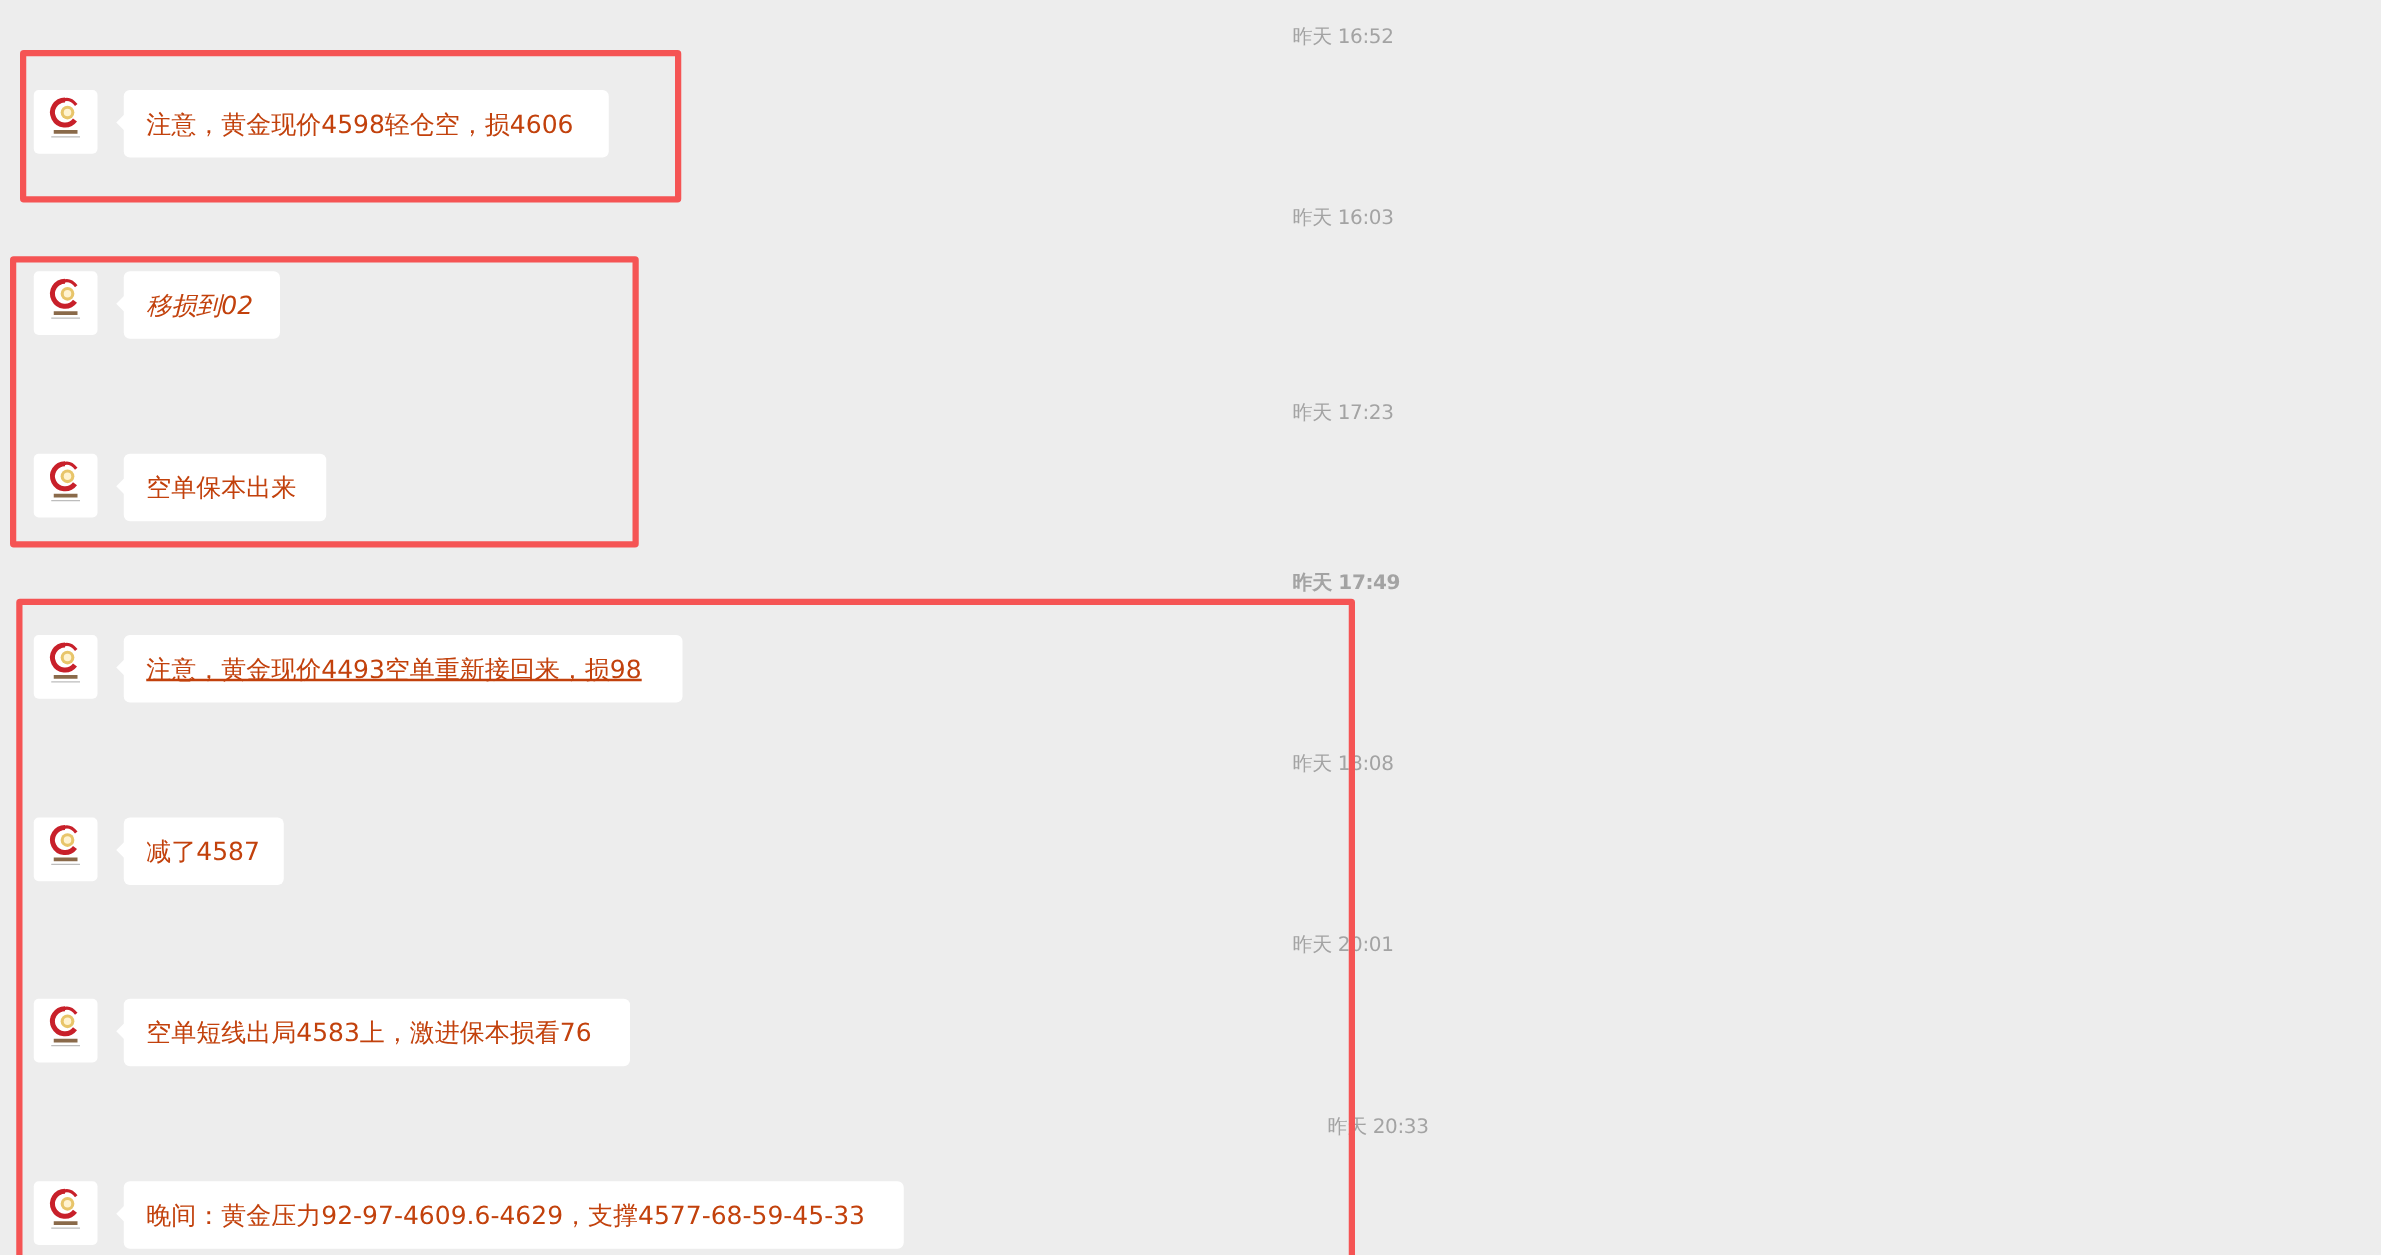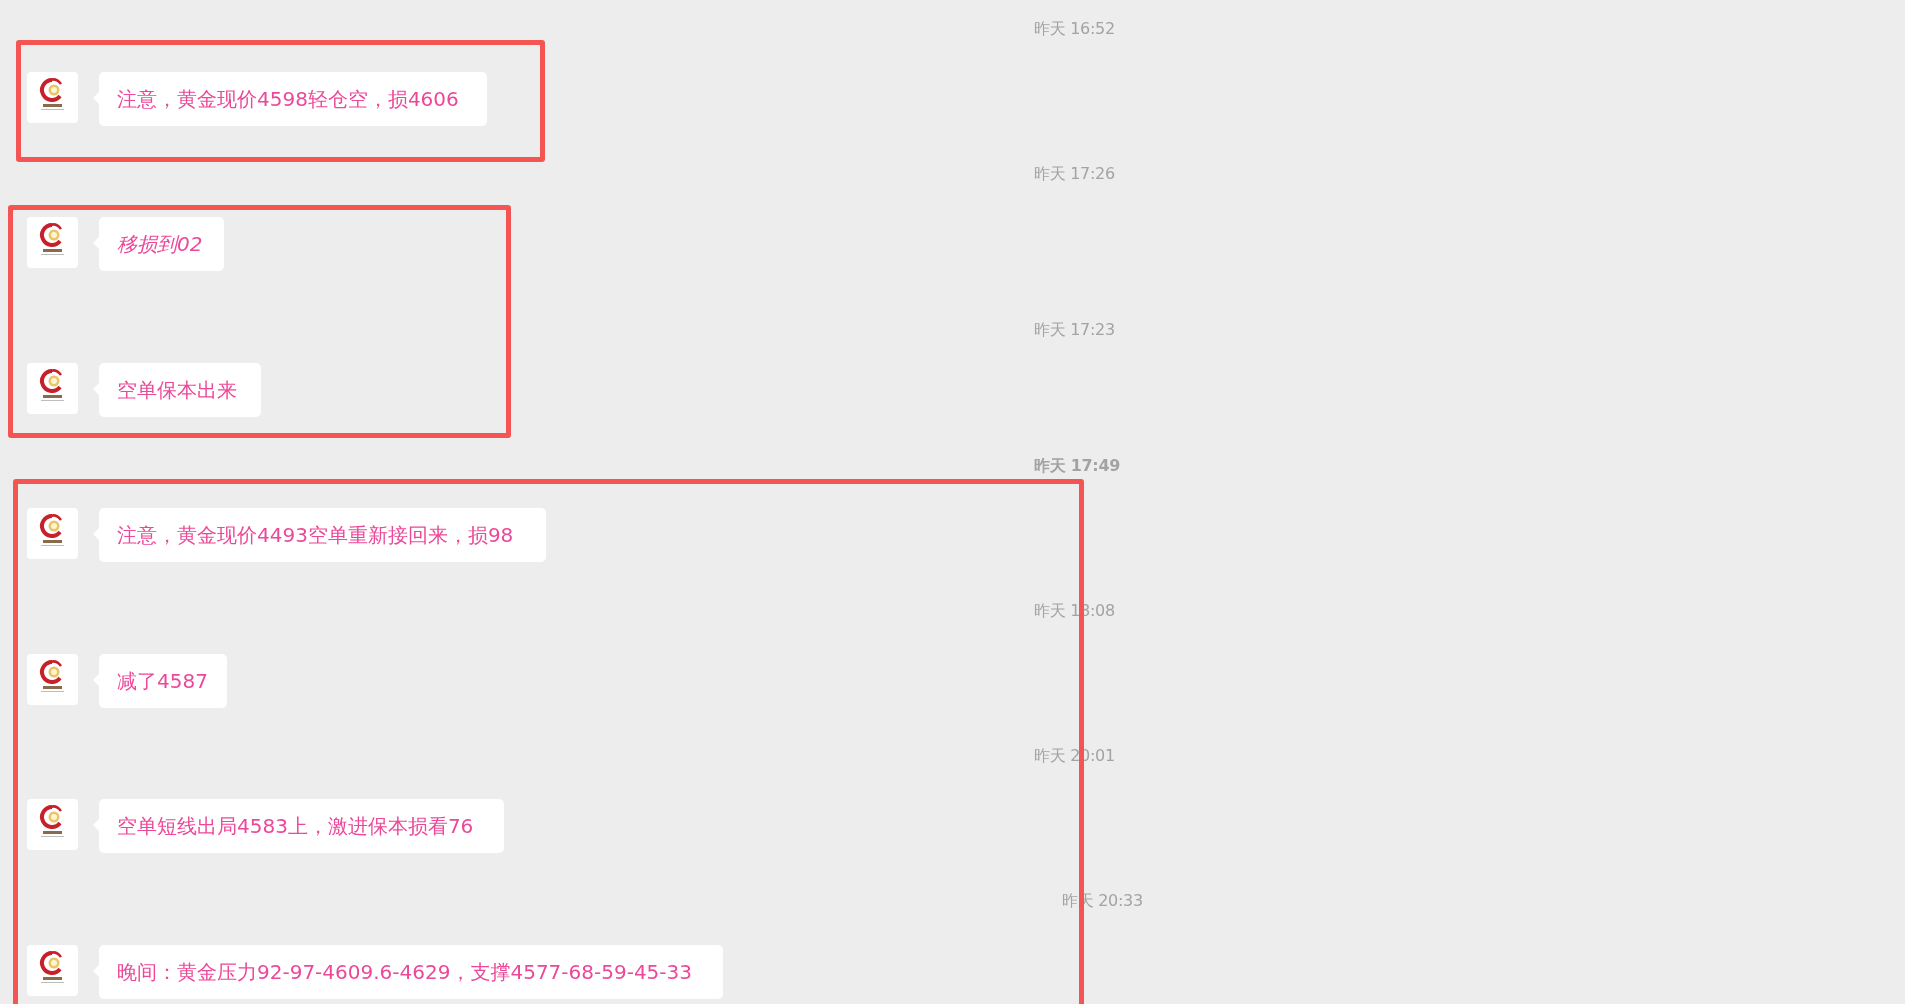--- a/index.html
+++ b/index.html
@@ -45,21 +45,21 @@
     .bubble {
       position: absolute;
       left: 72px; top: 0;
       height: 54px;
       background: #ffffff;
       border-radius: 5px;
       box-sizing: border-box;
       padding: 0 18px 0 18px;
       font-size: 20px;
       line-height: 54px;
-      color: #ec4899;
+      color: #c2410c;
       white-space: nowrap;
     }
     .bubble::before {
       content: "";
       position: absolute;
       left: -6px;
       top: 19px;
       width: 0; height: 0;
       border-top: 7px solid transparent;
       border-bottom: 7px solid transparent;
@@ -73,21 +73,21 @@
       pointer-events: none;
       z-index: 5;
     }
   </style>
 </head>
 <body>
 
 <div class="chat-pane">
 
   <div class="timestamp" style="top:3px;">昨天 16:52</div>
-  <div class="timestamp" style="top:148px;">昨天 17:26</div>
+  <div class="timestamp" style="top:148px;">昨天 16:03</div>
   <div class="timestamp" style="top:293px;margin-top:11px;">昨天 17:23</div>
   <div class="timestamp" style="top:440px;font-weight:bold;">昨天 17:49</div>
   <div class="timestamp" style="top:585px;">昨天 18:08</div>
   <div class="timestamp" style="top:730px;">昨天 20:01</div>
   <div class="timestamp" style="top:875px;margin-left:28px;">昨天 20:33</div>
 
   <div class="message" style="top:56px;">
     <div class="avatar">
       <svg width="51" height="51" viewBox="0 0 51 51">
         <path d="M25 8 A10 10 0 1 0 33 24" fill="none" stroke="#c8202a" stroke-width="4"></path>
@@ -133,21 +133,21 @@
     <div class="avatar">
       <svg width="51" height="51" viewBox="0 0 51 51">
         <path d="M25 8 A10 10 0 1 0 33 24" fill="none" stroke="#c8202a" stroke-width="4"></path>
         <path d="M20 10 Q28 4 34 12" fill="none" stroke="#c8202a" stroke-width="2.5"></path>
         <circle cx="27" cy="18" r="5.5" fill="#e8c56a"></circle>
         <circle cx="27" cy="18" r="3" fill="#fff3d0"></circle>
         <rect x="16" y="32" width="19" height="3" fill="#8a6a4a"></rect>
         <rect x="14" y="37" width="23" height="1" fill="#bdbdbd"></rect>
       </svg>
     </div>
-    <div class="bubble" style="width:447px;">注意，黄金现价4493空单重新接回来，损98</div>
+    <div class="bubble" style="width:447px;text-decoration:underline;">注意，黄金现价4493空单重新接回来，损98</div>
   </div>
 
   <div class="message" style="top:638px;">
     <div class="avatar">
       <svg width="51" height="51" viewBox="0 0 51 51">
         <path d="M25 8 A10 10 0 1 0 33 24" fill="none" stroke="#c8202a" stroke-width="4"></path>
         <path d="M20 10 Q28 4 34 12" fill="none" stroke="#c8202a" stroke-width="2.5"></path>
         <circle cx="27" cy="18" r="5.5" fill="#e8c56a"></circle>
         <circle cx="27" cy="18" r="3" fill="#fff3d0"></circle>
         <rect x="16" y="32" width="19" height="3" fill="#8a6a4a"></rect>

